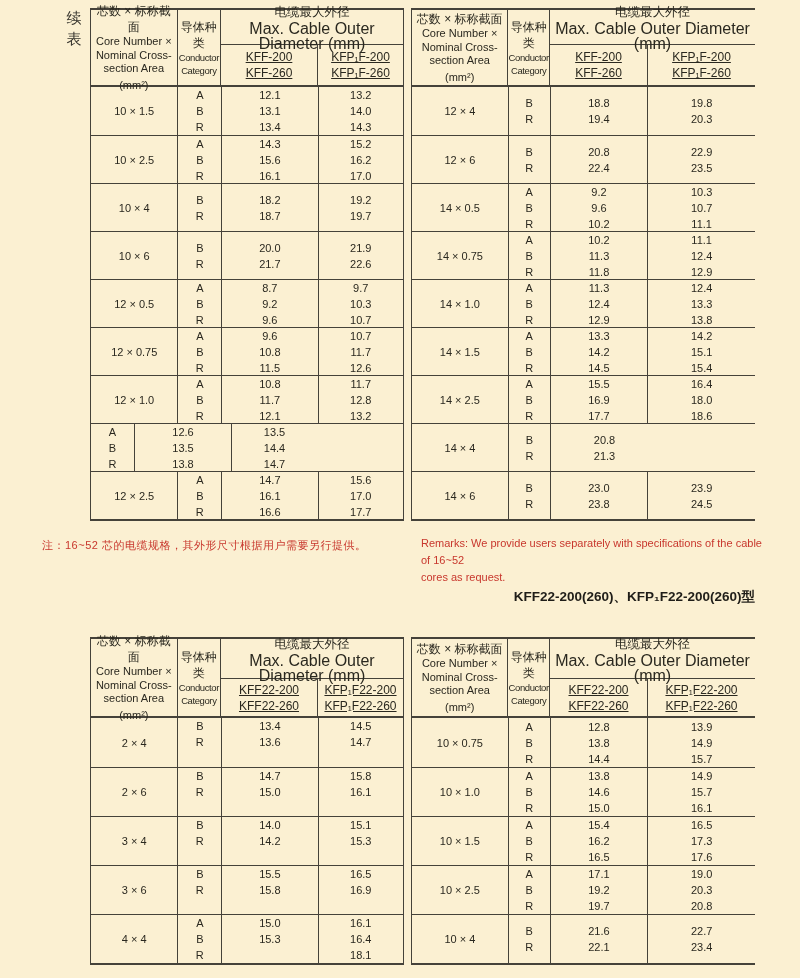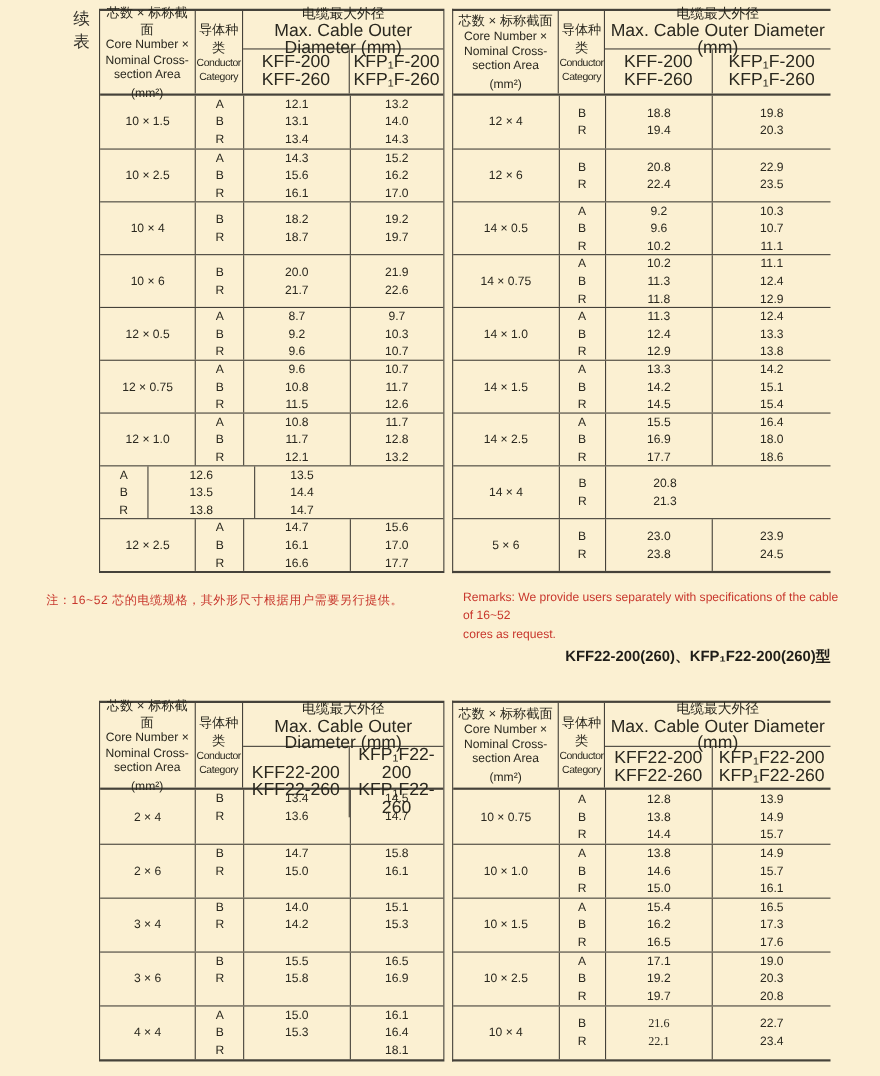--- a/index.html
+++ b/index.html
@@ -46,21 +46,21 @@
   }
   .dsub{flex:1;display:flex;}
   .dsub .cell{justify-content:center;}
   .dsub .cell.lastcol{border-right:none;}
   .cn{font-size:12px;line-height:16px;}
   .en{font-size:11px;line-height:13.5px;}
   .mm{margin-top:3px;}
   .sq{font-size:9.5px;line-height:13px;letter-spacing:-0.4px;}
   .dtitle .cn{font-size:12.5px;line-height:18px;}
   .dtitle .en{font-size:16px;line-height:15px;}
-  .dsub .en{font-size:16px;line-height:16px;}
+  .dsub .en{font-size:12px;line-height:16px;text-decoration:underline;}
   
   .grp{display:flex;box-sizing:border-box;}
   .grp + .grp{border-top:1.5px solid var(--ln);}
   .gsize{
     box-sizing:border-box;display:flex;align-items:center;justify-content:center;
     font-size:11px;border-right:1px solid var(--ln);text-align:center;
   }
   .gcol{
     box-sizing:border-box;display:flex;flex-direction:column;justify-content:center;
     border-right:1px solid var(--ln);text-align:center;
@@ -434,21 +434,21 @@
         <div class="gcol" style="width: 42px;">
           <div class="ln">B</div>
           <div class="ln">R</div>
         </div>
         <div class="gcol lastcol" style="width: 107px;">
           <div class="ln">20.8</div>
           <div class="ln">21.3</div>
         </div>
       </div>
       <div class="grp" style="height: 48px;">
-        <div class="gsize" style="width: 97px;">5 × 6</div>
+        <div class="gsize" style="width: 97px;">14 × 6</div>
         <div class="gcol" style="width: 42px;">
           <div class="ln">B</div>
           <div class="ln">R</div>
         </div>
         <div class="gcol" style="width: 98px;">
           <div class="ln">23.0</div>
           <div class="ln">23.8</div>
         </div>
         <div class="gcol lastcol" style="width: 107px;">
           <div class="ln">23.9</div>
@@ -683,21 +683,21 @@
           <div class="ln">20.3</div>
           <div class="ln">20.8</div>
         </div>
       </div>
       <div class="grp" style="height: 49px;">
         <div class="gsize" style="width: 97px;">10 × 4</div>
         <div class="gcol" style="width: 42px;">
           <div class="ln">B</div>
           <div class="ln">R</div>
         </div>
-        <div class="gcol" style="width: 98px; font-family: Liberation Serif, serif;">
+        <div class="gcol" style="width: 98px;">
           <div class="ln">21.6</div>
           <div class="ln">22.1</div>
         </div>
         <div class="gcol lastcol" style="width: 107px;">
           <div class="ln">22.7</div>
           <div class="ln">23.4</div>
         </div>
       </div>
     </div>
   </div>

